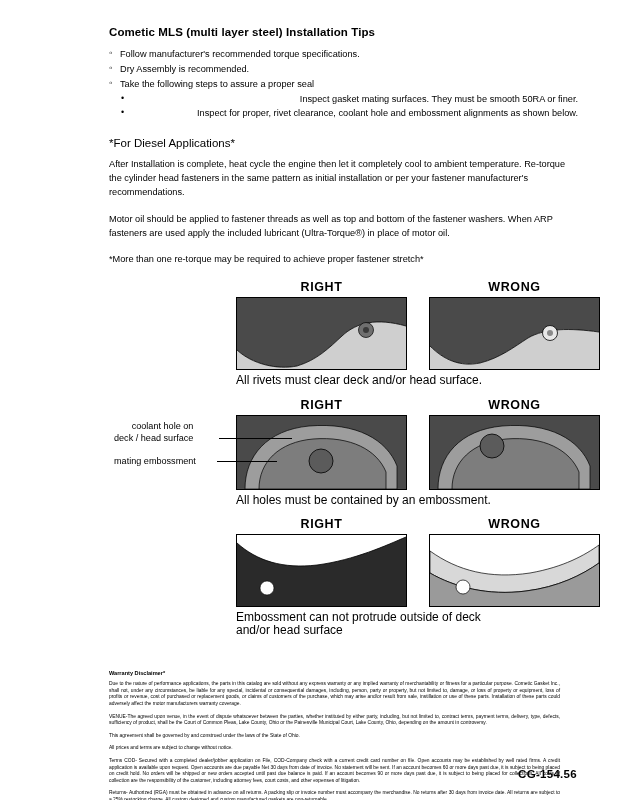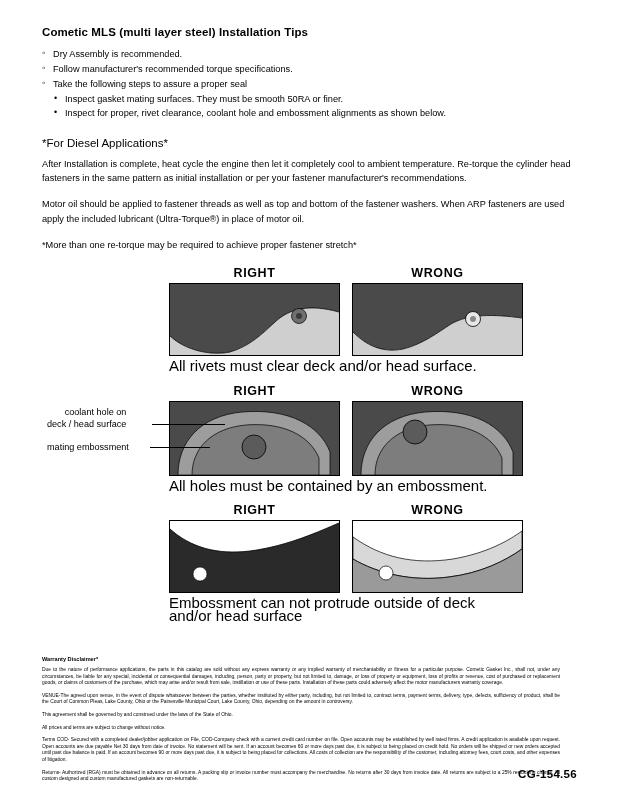--- a/index.html
+++ b/index.html
@@ -12,21 +12,21 @@
     background: #ffffff;
     font-family: "Liberation Sans", sans-serif;
     color: #000000;
     overflow: hidden;
   }
   .page {
     position: relative;
     width: 618px;
     height: 800px;
     box-sizing: border-box;
-    padding: 26px 40px 10px 42px;
+    padding: 26px 40px 10px 109px;
   }
   h1.title {
     font-size: 11.5px;
     font-weight: bold;
     margin: 0 0 9px 0;
     letter-spacing: 0.1px;
   }
   ul.bullets {
     list-style: none;
     margin: 0;
@@ -43,20 +43,21 @@
     content: "\25E6";
     position: absolute;
     left: 0px;
     top: -1px;
     font-size: 10px;
   }
   ul.subbullets {
     list-style: none;
     margin: 1px 0 0 0;
     padding: 0;
+    text-align: right;
   }
   ul.subbullets > li {
     position: relative;
     font-size: 9.2px;
     line-height: 14px;
     padding-left: 12px;
   }
   ul.subbullets > li::before {
     content: "\2022";
     position: absolute;
@@ -78,21 +79,21 @@
     margin-bottom: 6px;
   }
 
   
   .figures {
     margin-top: 14px;
     padding-left: 127px;
   }
   .fig-row {
     display: flex;
-    gap: 12px;
+    gap: 22px;
     align-items: center;
   }
   .fig-col {
     width: 171px;
   }
   .fig-label {
     text-align: center;
     font-size: 12.5px;
     font-weight: bold;
     letter-spacing: 0.6px;
@@ -104,21 +105,21 @@
     border: 1px solid #000;
     box-sizing: border-box;
     overflow: hidden;
     position: relative;
     background: #ffffff;
   }
   .fig-box.tall {
     height: 75px;
   }
   .fig-caption {
-    font-size: 15px;
+    font-size: 12px;
     margin: 4px 0 0 0;
     line-height: 12.5px;
   }
   .fig-group {
     margin-bottom: 11px;
   }
 
   
   .callout-wrap {
     position: relative;
@@ -162,22 +163,22 @@
   }
 </style>
 </head>
 <body>
 
 <div class="page">
 
   <h1 class="title">Cometic MLS (multi layer steel) Installation Tips</h1>
 
   <ul class="bullets">
+    <li>Follow manufacturer's recommended torque specifications.</li>
     <li>Dry Assembly is recommended.</li>
-    <li>Follow manufacturer's recommended torque specifications.</li>
     <li>
       <span>Take the following steps to assure a proper seal</span>
       <ul class="subbullets">
         <li>Inspect gasket mating surfaces.  They must be smooth 50RA or finer.</li>
         <li>Inspect for proper, rivet clearance, coolant hole and embossment alignments as shown below.</li>
       </ul>
     </li>
   </ul>
 
   <h2 class="subtitle">*For Diesel Applications*</h2>

